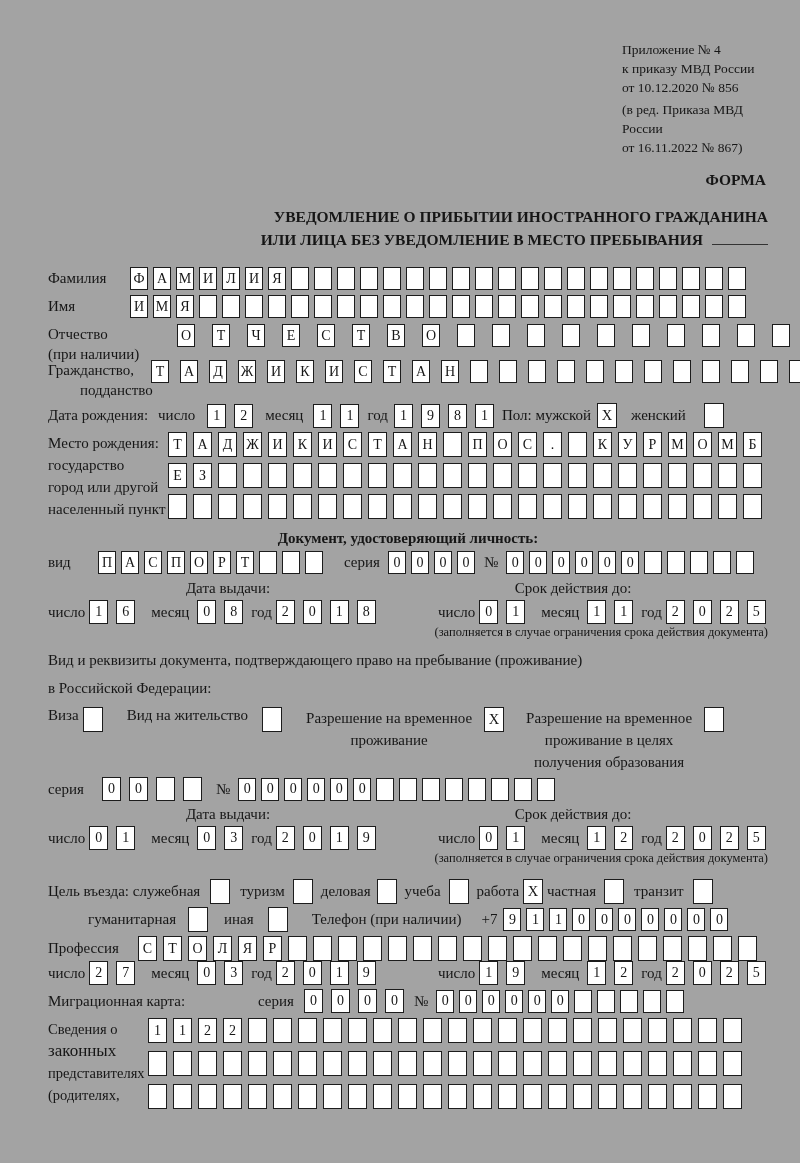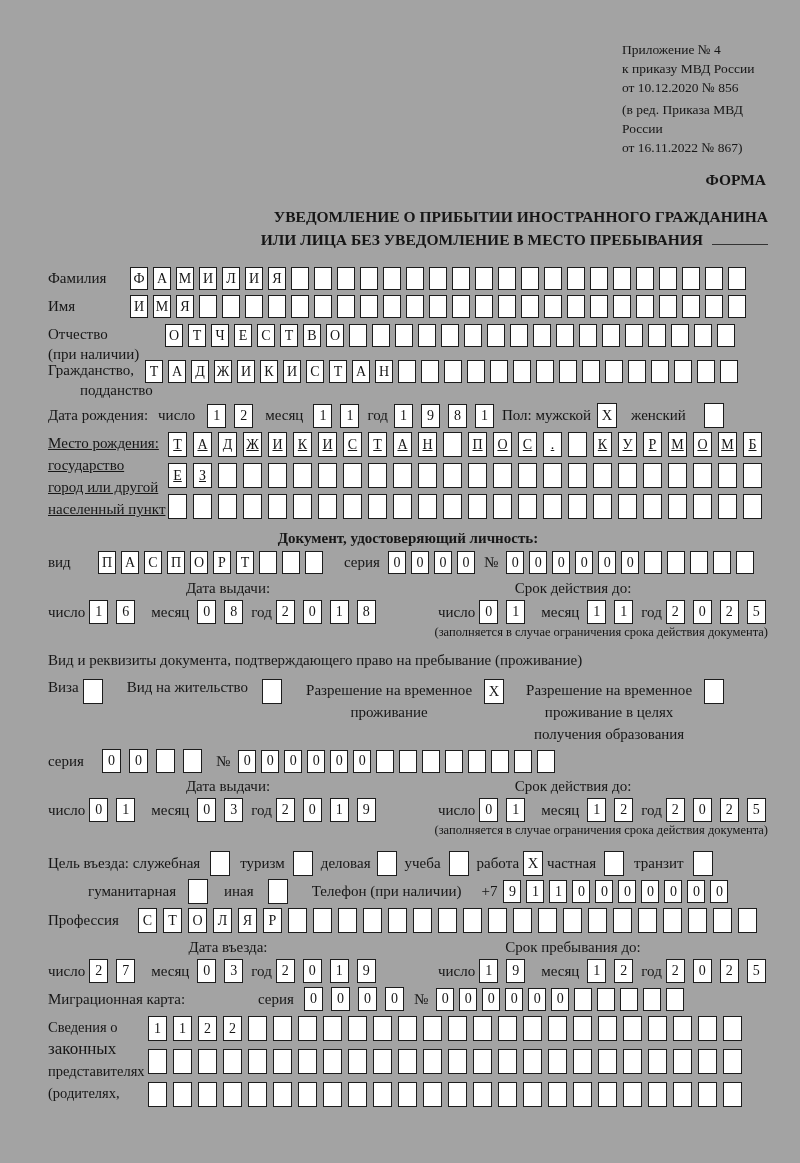--- a/index.html
+++ b/index.html
@@ -106,21 +106,21 @@
         <span class="box"></span>
         <span class="box"></span>
         <span class="box"></span>
         <span class="box"></span>
         <span class="box"></span>
         <span class="box"></span>
         <span class="box"></span>
         <span class="box"></span>
         <span class="box"></span>
       </div>
-      <div class="line top" style="margin-top: 6px;">
+      <div class="line top" style="margin-top: 6px; gap: 12px;">
         <div class="ml" style="width: 117px;">
           <div style="line-height: 20px;">Отчество</div>
           <div style="line-height: 20px;">(при наличии)</div>
         </div>
         <span class="box">О</span>
         <span class="box">Т</span>
         <span class="box">Ч</span>
         <span class="box">Е</span>
         <span class="box">С</span>
         <span class="box">Т</span>
@@ -137,21 +137,21 @@
         <span class="box"></span>
         <span class="box"></span>
         <span class="box"></span>
         <span class="box"></span>
         <span class="box"></span>
         <span class="box"></span>
         <span class="box"></span>
         <span class="box"></span>
         <span class="box"></span>
       </div>
-      <div class="line top" style="margin-top: -4px;">
+      <div class="line top" style="margin-top: -4px; gap: 6px;">
         <div class="ml" style="width: 97px;">
           <div style="line-height: 20px;">Гражданство,</div>
           <div style="line-height: 20px; margin-left: 32px;">подданство</div>
         </div>
         <span class="box">Т</span>
         <span class="box">А</span>
         <span class="box">Д</span>
         <span class="box">Ж</span>
         <span class="box">И</span>
         <span class="box">К</span>
@@ -195,21 +195,21 @@
         <span class="box sp">8</span>
         <span class="box sp">1</span>
         <span class="lbl">Пол: мужской</span>
         <span class="gap" style="width: 6px;"></span>
         <span class="box cb">Х</span>
         <span class="gap" style="width: 14px;"></span>
         <span class="lbl">женский</span>
         <span class="gap" style="width: 18px;"></span>
         <span class="box cb"></span>
       </div>
-      <div class="line top" style="margin-top: 4px; text-decoration: underline;">
+      <div class="line top" style="margin-top: 4px;">
         <div class="ml" style="width: 120px;">
           <div style="line-height: 22px;">Место рождения:</div>
           <div style="line-height: 22px;">государство</div>
           <div style="line-height: 22px;">город или другой</div>
           <div style="line-height: 22px;">населенный пункт</div>
         </div>
         <div class="col">
           <div class="row" style="margin-bottom: 6px;">
             <span class="box wd">Т</span>
             <span class="box wd">А</span>
@@ -367,20 +367,23 @@
           <span class="box sp">2</span>
           <span class="box sp">5</span>
         </div>
       </div>
       <div class="line" style="margin-top: -3px; justify-content: flex-end;">
         <span class="lbl" style="font-size: 12.5px;">(заполняется в случае ограничения срока действия документа)</span>
       </div>
       <div class="line" style="margin-top: 5px;">
         <span class="lbl">Вид и реквизиты документа, подтверждающего право на пребывание (проживание)</span>
       </div>
+      <div class="line" style="margin-top: 5px;">
+        <span class="lbl">в Российской Федерации:</span>
+      </div>
       <div class="line top" style="margin-top: 7px;">
         <span class="lbl">Виза</span>
         <span class="gap" style="width: 4px;"></span>
         <span class="box cb"></span>
         <span class="gap" style="width: 24px;"></span>
         <span class="lbl">Вид на жительство</span>
         <span class="gap" style="width: 14px;"></span>
         <span class="box cb"></span>
         <span class="gap" style="width: 24px;"></span>
         <div class="ml">
@@ -540,24 +543,20 @@
         <span class="box wd"></span>
         <span class="box wd"></span>
         <span class="box wd"></span>
         <span class="box wd"></span>
         <span class="box wd"></span>
         <span class="box wd"></span>
         <span class="box wd"></span>
         <span class="box wd"></span>
         <span class="box wd"></span>
         <span class="box wd"></span>
-      </div>
-      <div class="line" style="margin-top: 3px;">
-        <span class="lbl" style="width: 360px; text-align: center;">Дата въезда:</span>
-        <span class="lbl" style="width: 330px; text-align: center;">Срок пребывания до:</span>
       </div>
       <div class="line" style="margin-top: 0px;">
         <div class="grp" style="width: 360px;">
           <span class="lbl">число</span>
           <span class="gap" style="width: 4px;"></span>
           <span class="box sp">2</span>
           <span class="box sp">7</span>
           <span class="gap" style="width: 8px;"></span>
           <span class="lbl">месяц</span>
           <span class="gap" style="width: 8px;"></span>

